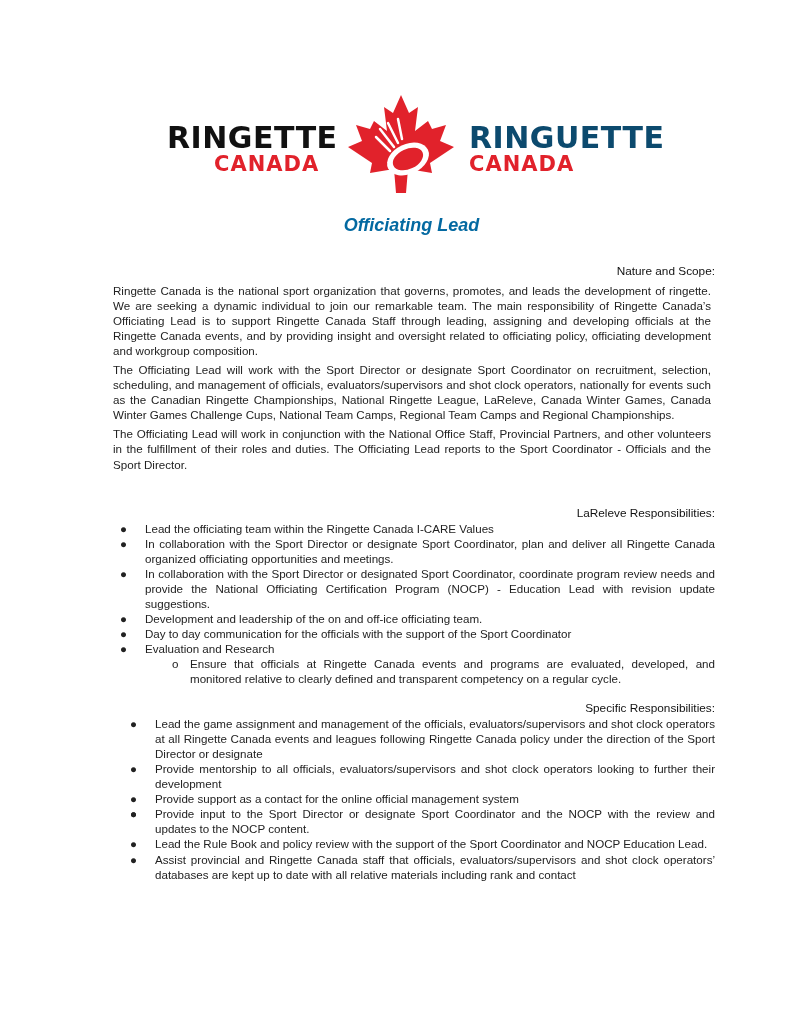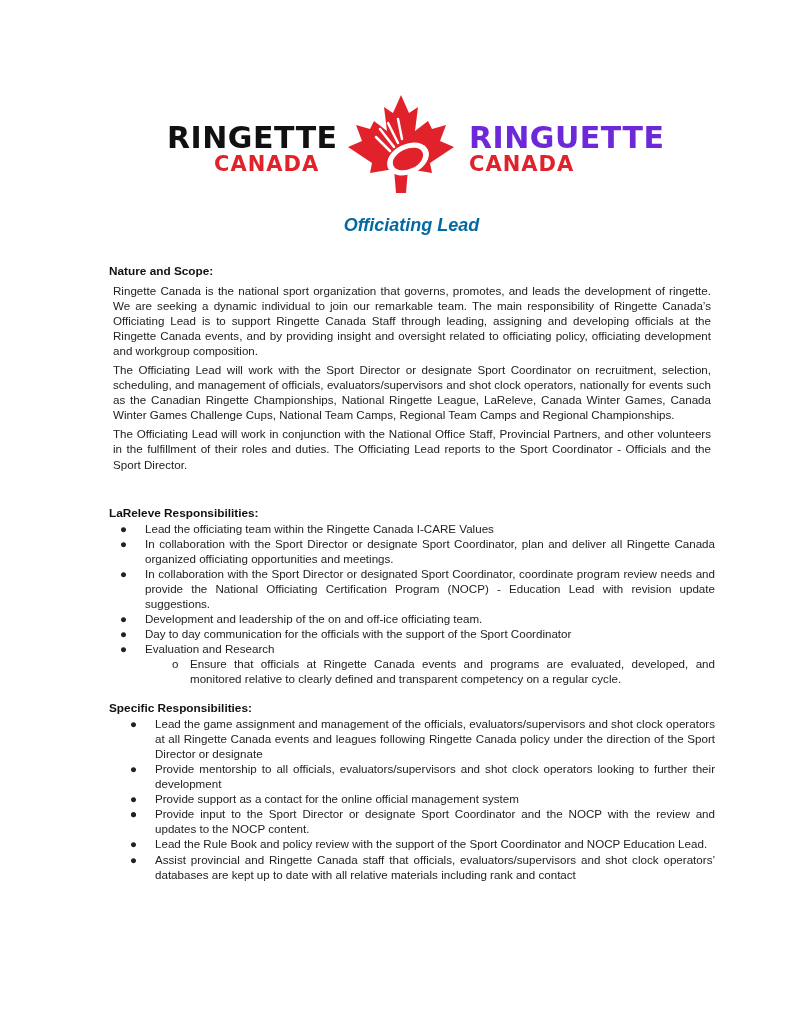--- a/index.html
+++ b/index.html
@@ -2,27 +2,27 @@
 <html><head>
   <meta charset="utf-8">
   <style>
     html, body { margin: 0; padding: 0; background: #ffffff; }
     body { width: 791px; height: 1024px; position: relative; overflow: hidden; font-family: "Liberation Sans", sans-serif; color: #1a1a1a; }
     .page { position: absolute; left: 16px; top: 0; width: 791px; height: 1024px; background: #fff; }
     .logo { position: absolute; left: 148px; top: 93px; width: 495px; height: 106px; }
     .logo .word { position: absolute; font-family: "DejaVu Sans", sans-serif; font-weight: bold; letter-spacing: 0.5px; }
     .logo .en-top { left: 3px; top: 27px; font-size: 30px; color: #111; }
     .logo .en-bot { left: 50px; top: 59px; font-size: 21px; color: #e1222b; letter-spacing: 1px; }
-    .logo .fr-top { left: 305px; top: 27px; font-size: 30px; color: #6d28d9; }
+    .logo .fr-top { left: 305px; top: 27px; font-size: 30px; color: #0c4a6e; }
     .logo .fr-bot { left: 305px; top: 59px; font-size: 21px; color: #e1222b; letter-spacing: 1px; }
     .logo svg.leaf { position: absolute; left: 182px; top: 0; width: 110px; height: 104px; }
     .title { position: absolute; left: 0; width: 791px; top: 215px; text-align: center; font-size: 18px; font-weight: bold; font-style: italic; color: #0369a1; }
     .content { position: absolute; left: 93px; top: 264px; width: 606px; font-size: 11.6px; line-height: 15.05px; color: #222; }
     .content p { margin: 4px; text-align: justify; text-align-last: left; }
-    .content h3 { margin: 0; font-size: 11.8px; font-weight: bold; color: #111; line-height: 15px; }
+    .content h3 { margin: 0; font-size: 11.8px; font-weight: normal; color: #111; line-height: 15px; text-align: right; }
     .gap { height: 15px; }
     ul.bul { list-style: none; margin: 0; padding: 0; }
     ul.bul li { position: relative; padding-left: 36px; text-align: justify; text-align-last: left; }
     ul.bul li .b { position: absolute; left: 11px; top: 0; }
     ul.spec li { padding-left: 46px; }
     ul.spec li .b { left: 21px; }
     ul.sub { list-style: none; margin: 0; padding: 0; }
     ul.sub li { padding-left: 81px !important; }
     ul.sub li .b { left: 63px !important; }
   </style>

